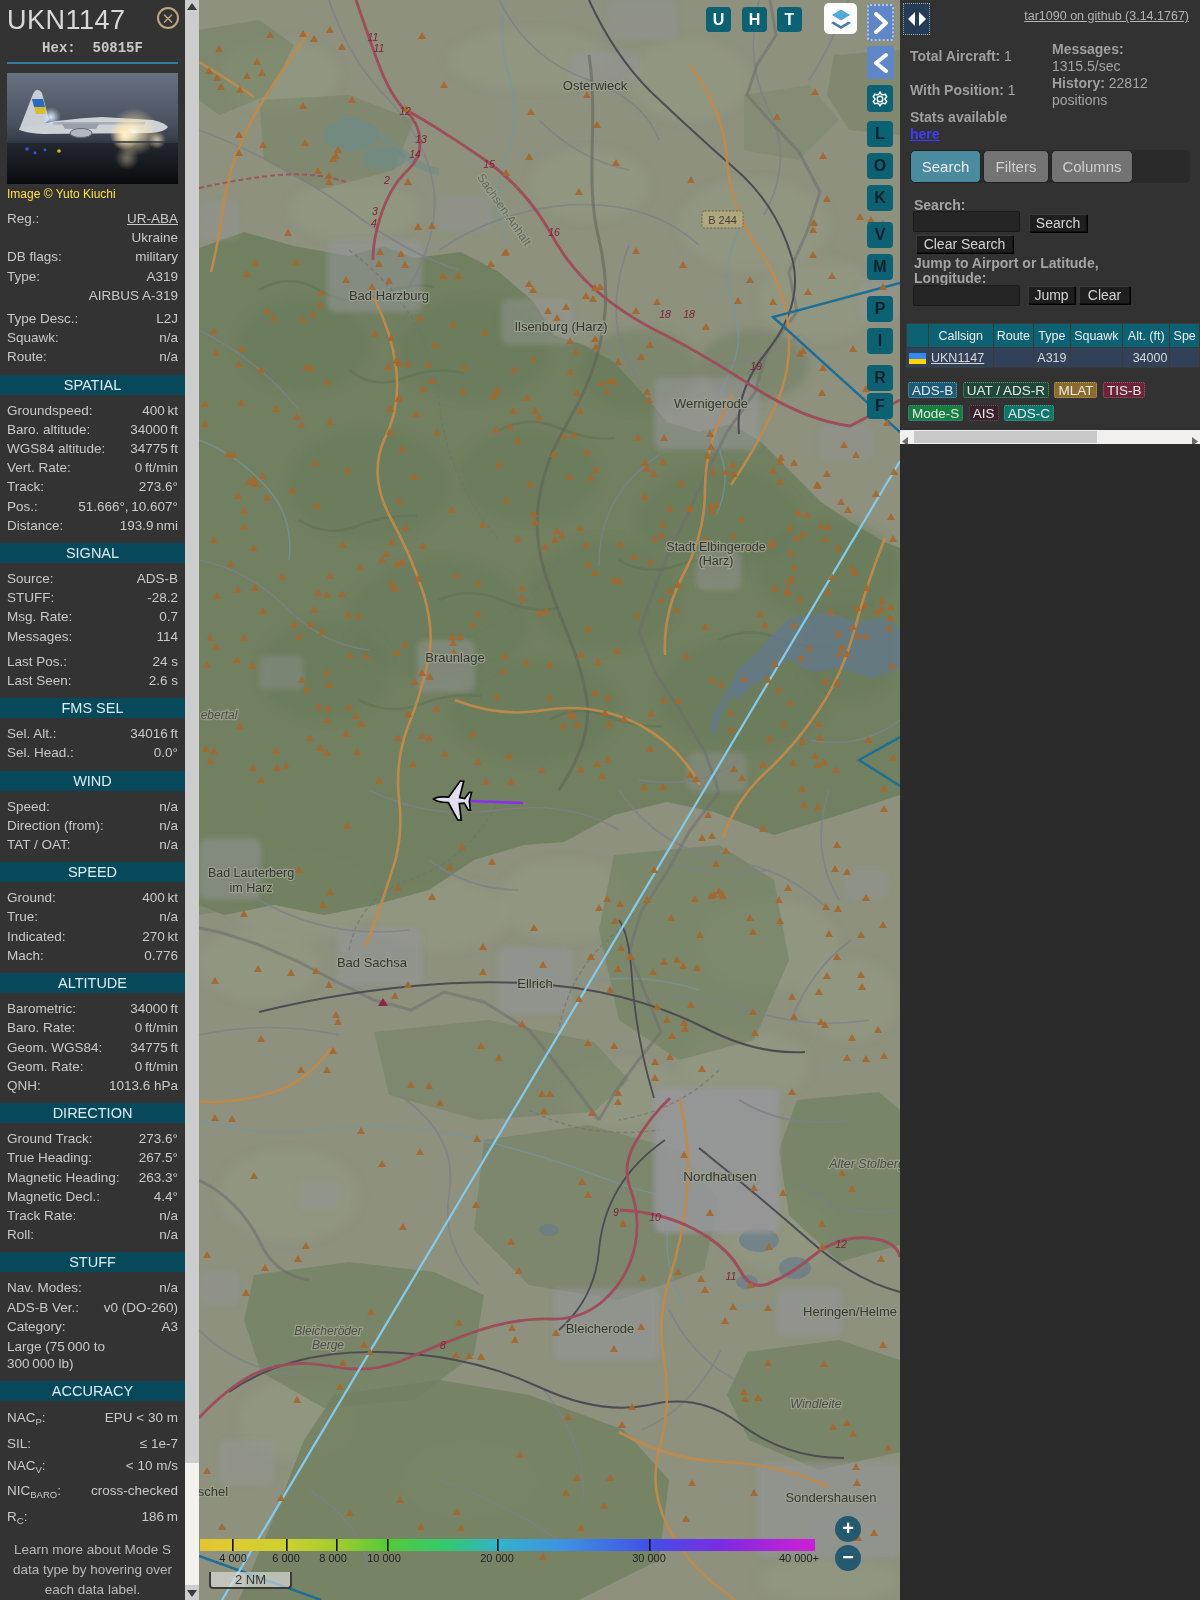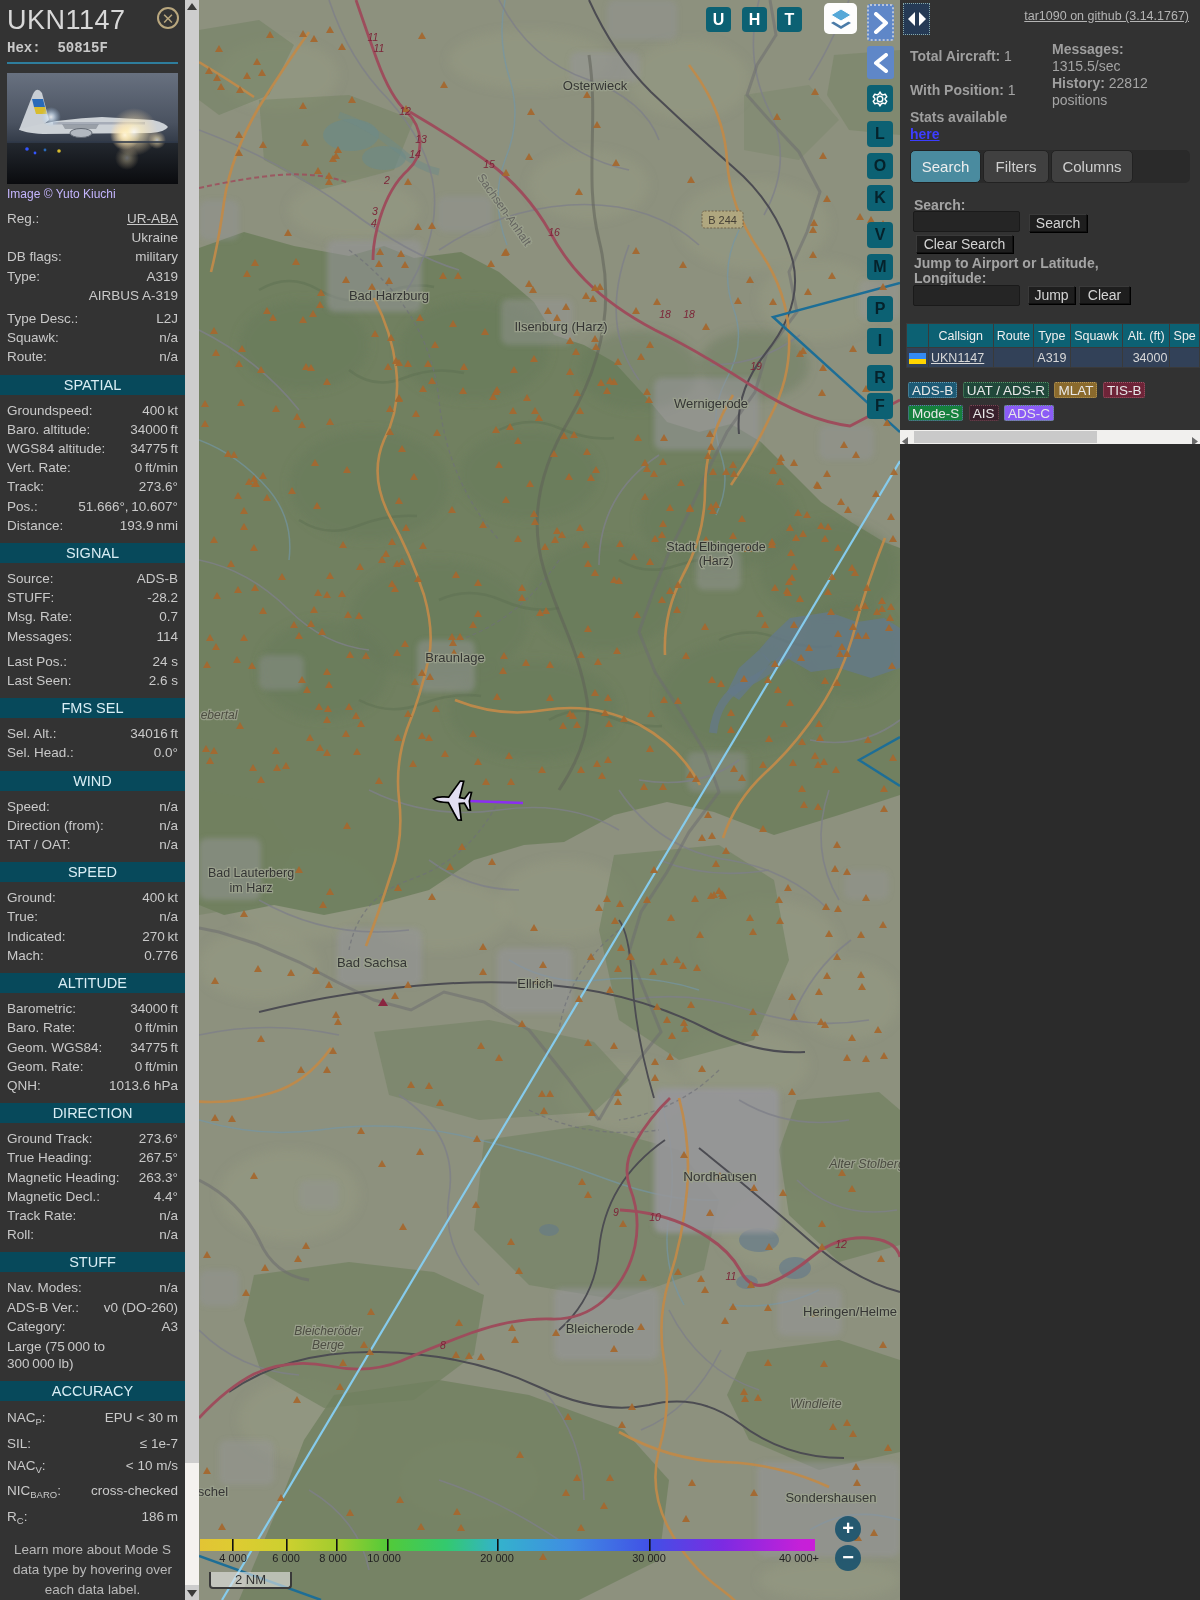--- a/index.html
+++ b/index.html
@@ -5,24 +5,24 @@
 html,body{width:1200px;height:1600px;overflow:hidden;background:#2b2b2b;font-family:"Liberation Sans",sans-serif;}
 #stage{position:relative;width:1200px;height:1600px;}
 
 #lsb{position:absolute;left:0;top:0;width:199px;height:1600px;background:#333333;color:#c9c9c9;}
 #lsb .inner{position:absolute;left:0;top:0;width:185px;height:1600px;padding:5px 7px 0 7px;overflow:hidden;}
 #lsb-scroll{position:absolute;right:0;top:0;width:14px;height:1600px;background:#cdcdcd;}
 #lsb-scroll .up{position:absolute;top:3px;left:2px;width:0;height:0;border-left:5px solid transparent;border-right:5px solid transparent;border-bottom:7px solid #3a3a3a;}
 #lsb-scroll .trackbot{position:absolute;left:0;top:1463px;width:14px;height:122px;background:#f4f2ef;}
 #lsb-scroll .down{position:absolute;bottom:3px;left:2px;width:0;height:0;border-left:5px solid transparent;border-right:5px solid transparent;border-top:7px solid #3a3a3a;}
 .t-title{font-size:27px;color:#d8d8d8;letter-spacing:0.5px;}
-.t-hex{font-family:"Liberation Mono",monospace;font-weight:bold;font-size:14px;color:#c9c9c9;margin-top:4px;}
+.t-hex{font-family:"Liberation Mono",monospace;font-weight:bold;font-size:14px;color:#c9c9c9;margin-top:4px;text-align:center;}
 .divider{height:2px;background:#2e7d9c;margin-top:6px;}
 .closebtn{position:absolute;top:7px;left:157px;width:22px;height:22px;border:2px solid #b9a77e;border-radius:50%;color:#b9a77e;font-size:15px;line-height:19px;text-align:center;}
-.imgcap{font-size:12px;color:#c4b5fd;margin-top:3px;}
+.imgcap{font-size:12px;color:#fde047;margin-top:3px;}
 .rows{font-size:13.5px;color:#c9c9c9;}
 .rows .row{display:flex;justify-content:space-between;line-height:19.2px;white-space:nowrap;}
 .rows .row .v{text-align:right;}
 .sechead{background:#07495b;color:#d9edf4;text-align:center;font-size:14.5px;height:20px;line-height:20px;margin:8px -7px 6px -7px;}
 a.reg{color:#c9c9c9;text-decoration:underline;}
 .subsc{font-size:9.5px;vertical-align:-3px;}
 .learn{font-size:13.5px;color:#b9b9b9;text-align:center;line-height:20px;margin-top:8px;}
 #acc .row{line-height:21.8px;}
 </style></head><body>
 <div id="stage">
@@ -40,21 +40,21 @@
 </style>
 
 <style>
 #rsb{position:absolute;left:900px;top:0;width:300px;height:1600px;background:#323232;color:#a9a9a9;}
 .collapsebtn{position:absolute;left:3px;top:3px;width:27px;height:32px;background:#253a55;border:1px dotted #8aa;display:flex;align-items:center;justify-content:center;}
 .ghlink{position:absolute;right:11px;top:9px;font-size:12.5px;color:#b4b4b4;text-decoration:underline;}
 .sg{position:absolute;font-size:14px;color:#a4a4a4;line-height:17px;}
 .sg b{color:#9f9f9f;}
 a.here{color:#3d3dff;text-decoration:underline;font-weight:bold;margin-top:28px;}
 .tabstrip{position:absolute;left:10px;top:150px;width:280px;height:33px;background:#2a2a2a;border-radius:5px;}
-.tabbtn{position:absolute;left:0;top:0;height:33px;width:71px;background:#404040;border:1px solid #222;border-radius:5px;color:#cfcfcf;font-size:15px;display:flex;align-items:center;justify-content:center;}
+.tabbtn{position:absolute;left:0;top:0;height:33px;width:71px;background:#737373;border:1px solid #222;border-radius:5px;color:#cfcfcf;font-size:15px;display:flex;align-items:center;justify-content:center;}
 .tabbtn.active{background:#4a8b9f;color:#eee;}
 .lbl{position:absolute;font-size:14px;font-weight:bold;color:#a4a4a4;line-height:15px;}
 .inputbox{position:absolute;height:21px;background:#252525;border:1px solid #1a1a1a;border-radius:2px;}
 .pbtn{position:absolute;height:18px;background:#1e1e1e;border:1px solid #111;border-left-color:#3a3a3a;border-top-color:#3a3a3a;color:#d4d4d4;font-size:14px;text-align:center;line-height:16px;box-shadow:1px 1px 0 #000;}
 .actable{position:absolute;left:6px;top:323px;border-collapse:collapse;font-size:12.5px;}
 .actable th{background:#0c6173;color:#eee;font-weight:normal;border:1px solid #3a3a3a;height:24px;}
 .actable td{height:20px;border:1px solid #3a3a3a;background:#324158;color:#d8d8d8;padding:0 2px;}
 .cs{text-decoration:underline;}
 .uaflag{display:inline-block;width:17px;height:11px;background:#ffd500;position:relative;vertical-align:middle;}
 .uaflag i{position:absolute;left:0;top:0;width:17px;height:6px;background:#338af3;}
@@ -1369,21 +1369,21 @@
 </tbody>
       </table>
 <div class="chips">
 <span class="chip" style="background:#1d5a75;border-color:#6aa0b5">ADS-B</span>
 <span class="chip" style="background:#20483a;border-color:#5a9a6a">UAT / ADS-R</span>
 <span class="chip" style="background:#8a6a2d;border-color:#b89a5a">MLAT</span>
 <span class="chip" style="background:#6e2438;border-color:#a05a6a">TIS-B</span>
 <br>
 <span class="chip" style="background:#15803d;border-color:#6a6ab5">Mode-S</span>
 <span class="chip" style="background:#38202c;border-color:#7a4a55">AIS</span>
-<span class="chip" style="background:#8b5cf6;border-color:#5a9a6a">ADS-C</span>
+<span class="chip" style="background:#0f766e;border-color:#5a9a6a">ADS-C</span>
 </div>
 <div class="hscroll">
   <div class="harrow" style="left:1px"><svg width="8" height="9" viewBox="0 0 8 9">
             <path d="M7 0 L1 4.5 L7 9 Z" fill="#6a6a6a"></path>
           </svg></div>
   <div class="hthumb"></div>
   <div class="harrow" style="right:1px"><svg width="8" height="9" viewBox="0 0 8 9">
             <path d="M1 0 L7 4.5 L1 9 Z" fill="#6a6a6a"></path>
           </svg></div>
 </div>

